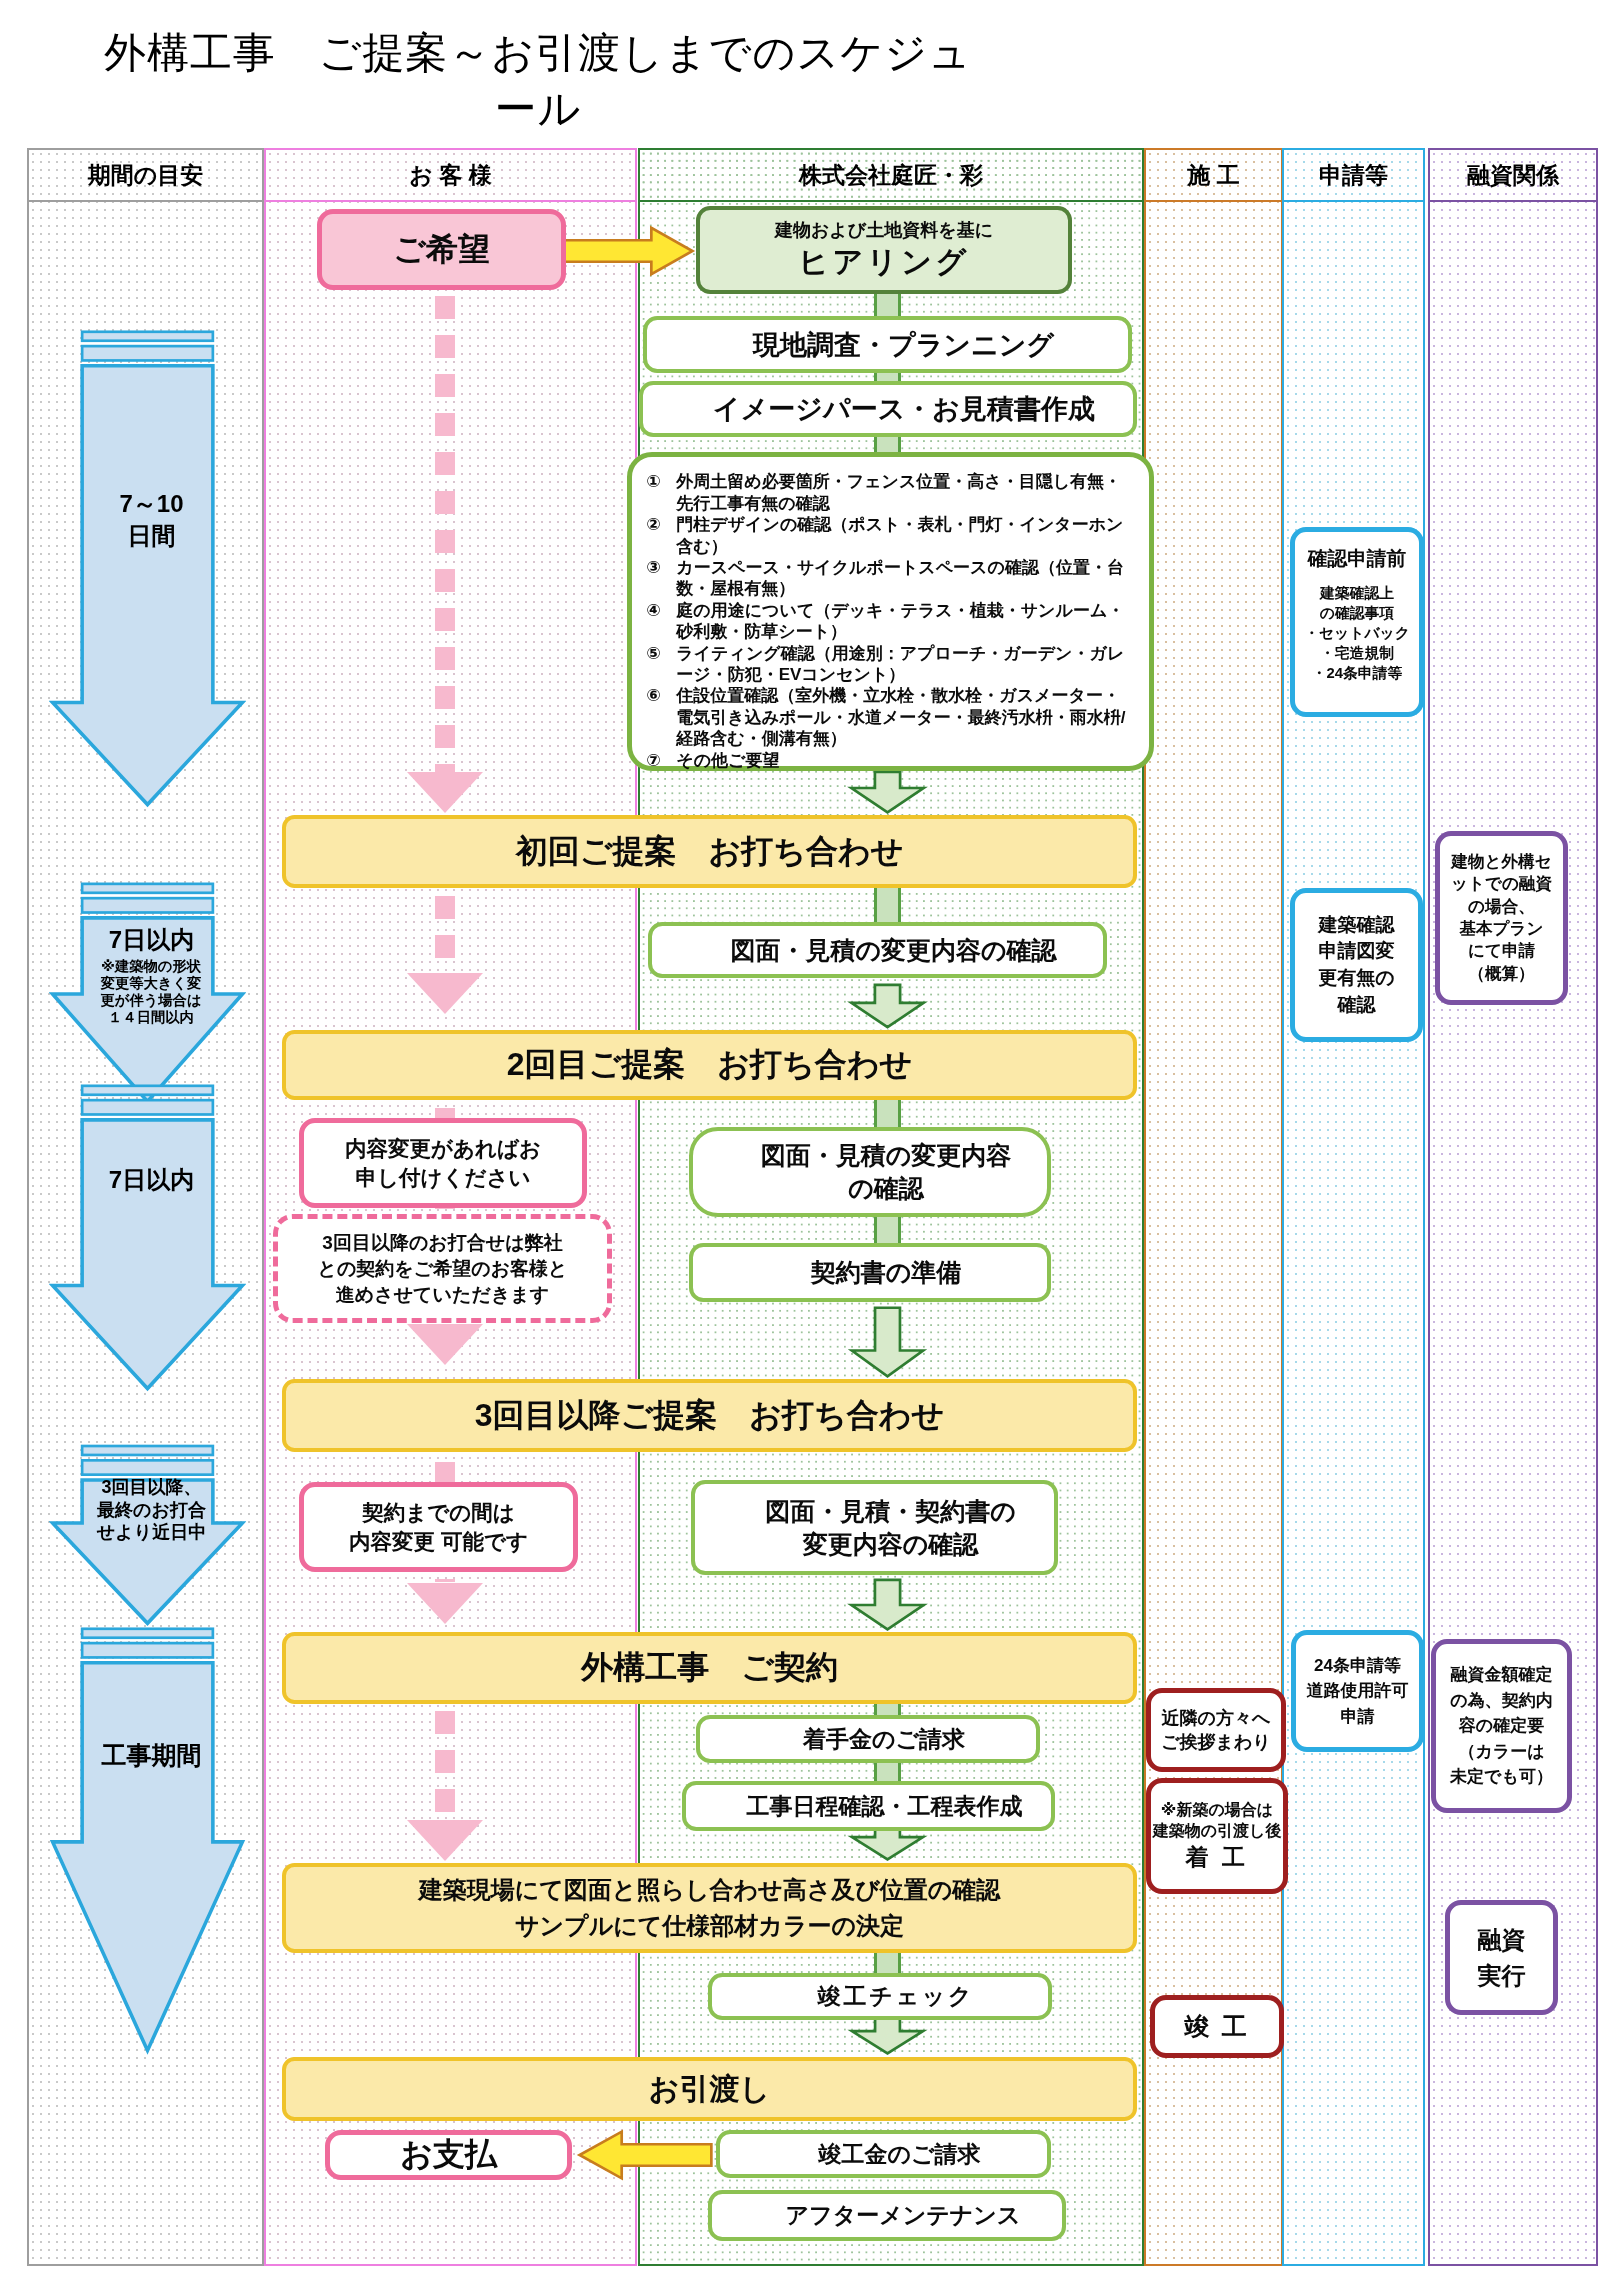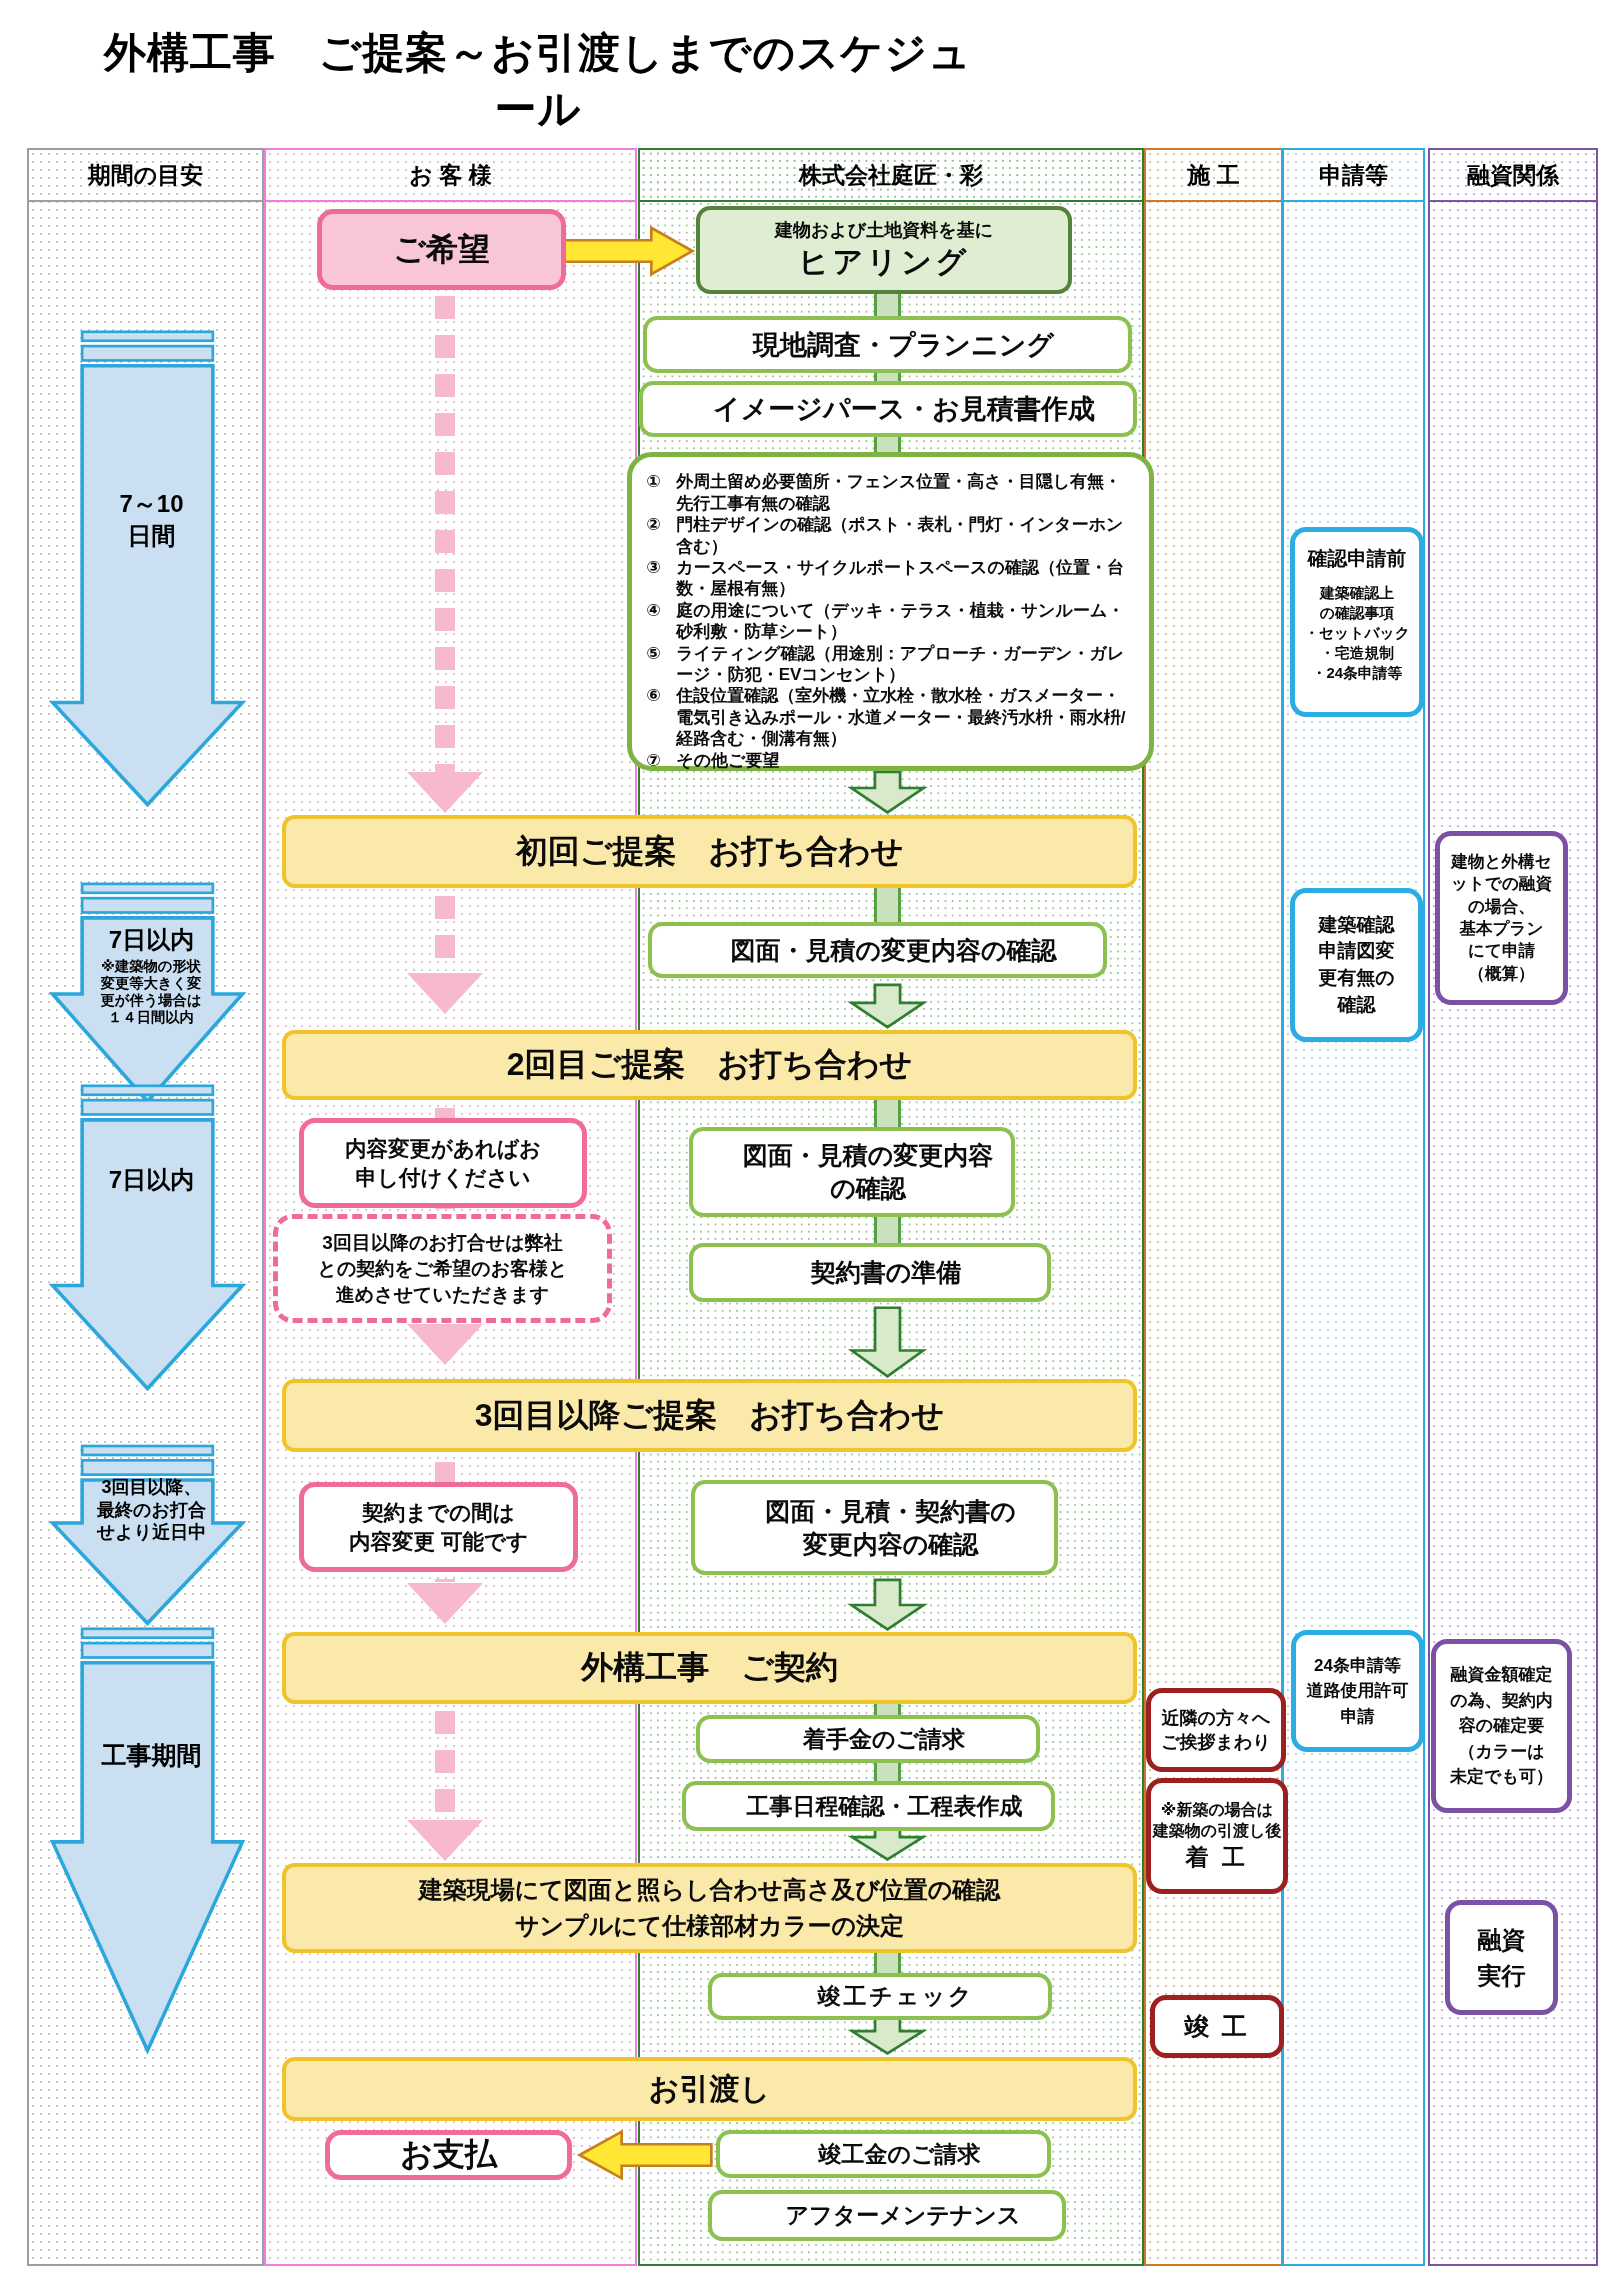--- a/index.html
+++ b/index.html
@@ -1,21 +1,21 @@
 <!DOCTYPE html>
 <html style="font-size:14.3px"><head>
 <meta charset="utf-8">
 <style>
   * { box-sizing: border-box; margin: 0; padding: 0; }
   html,body { background:#fff; }
   body { font-family: "Liberation Sans", "DejaVu Sans", sans-serif; }
   #canvas { position:relative; width:1622px; height:2293px; background:#fff; overflow:hidden; }
 
   .title { position:absolute; left:90px; top:25px; width:896px; text-align:center;
-           font-size:42px; font-weight:bold; color:#000; letter-spacing:0.9px; }
+           font-size:42px; font-weight:normal; color:#000; letter-spacing:0.9px; }
 
   
   .col { position:absolute; top:148px; height:2118px; background-color:#fff; }
   .col-head { position:absolute; left:0; right:0; top:0; height:52px; display:flex;
               align-items:center; justify-content:center; font-size:23px; font-weight:bold; color:#000; }
   .dots-gray   { background-image:radial-gradient(#c9c9c9 1px, transparent 1.1px); background-size:8px 8px; }
   .dots-pink   { background-image:radial-gradient(#d9c4cf 1px, transparent 1.1px); background-size:8px 8px; }
   .dots-green  { background-image:radial-gradient(#9dc39b 1.1px, transparent 1.2px); background-size:7.2px 7.2px; }
   .dots-tan    { background-image:radial-gradient(#d9bf9f 1px, transparent 1.1px); background-size:8px 8px; }
   .dots-cyan   { background-image:radial-gradient(#a6d9ea 1px, transparent 1.1px); background-size:8px 8px; }
@@ -214,21 +214,21 @@
       </div>
     <div class="chk-item">
         <span class="chk-num">⑦</span>
         <span class="chk-txt">その他ご要望</span>
       </div>
   </div>
 
   <div class="box yellow" style="left:282px; top:815px; width:855px; height:73px; font-size:32px;">初回ご提案　お打ち合わせ</div>
   <div class="box greenline" style="left:648px; top:922px; width:459px; height:56px; font-size:25px;">図面・見積の変更内容の確認</div>
   <div class="box yellow" style="left:282px; top:1030px; width:855px; height:70px; font-size:32px;">2回目ご提案　お打ち合わせ</div>
-  <div class="box greenline" style="left:689px; top:1127px; width:326px; height:90px; font-size:25px;">図面・見積の変更内容
+  <div class="box greenline" style="left:689px; top:1127px; width:362px; height:90px; font-size:25px;border-radius:29px;">図面・見積の変更内容
 の確認</div>
   <div class="box greenline" style="left:689px; top:1243px; width:362px; height:59px; font-size:25px;">契約書の準備</div>
   <div class="box yellow" style="left:282px; top:1379px; width:855px; height:73px; font-size:32px;">3回目以降ご提案　お打ち合わせ</div>
   <div class="box greenline" style="left:691px; top:1480px; width:367px; height:95px; font-size:25px;">図面・見積・契約書の
 変更内容の確認</div>
   <div class="box yellow" style="left:282px; top:1632px; width:855px; height:72px; font-size:32px;">外構工事　ご契約</div>
   <div class="box greenline" style="left:696px; top:1715px; width:344px; height:48px; font-size:23px;">着手金のご請求</div>
   <div class="box greenline" style="left:682px; top:1781px; width:373px; height:50px; font-size:23px;">工事日程確認・工程表作成</div>
   <div class="box yellow" style="left:282px; top:1863px; width:855px; height:90px; font-size:24px; line-height:1.5;">建築現場にて図面と照らし合わせ高さ及び位置の確認
 サンプルにて仕様部材カラーの決定</div>

